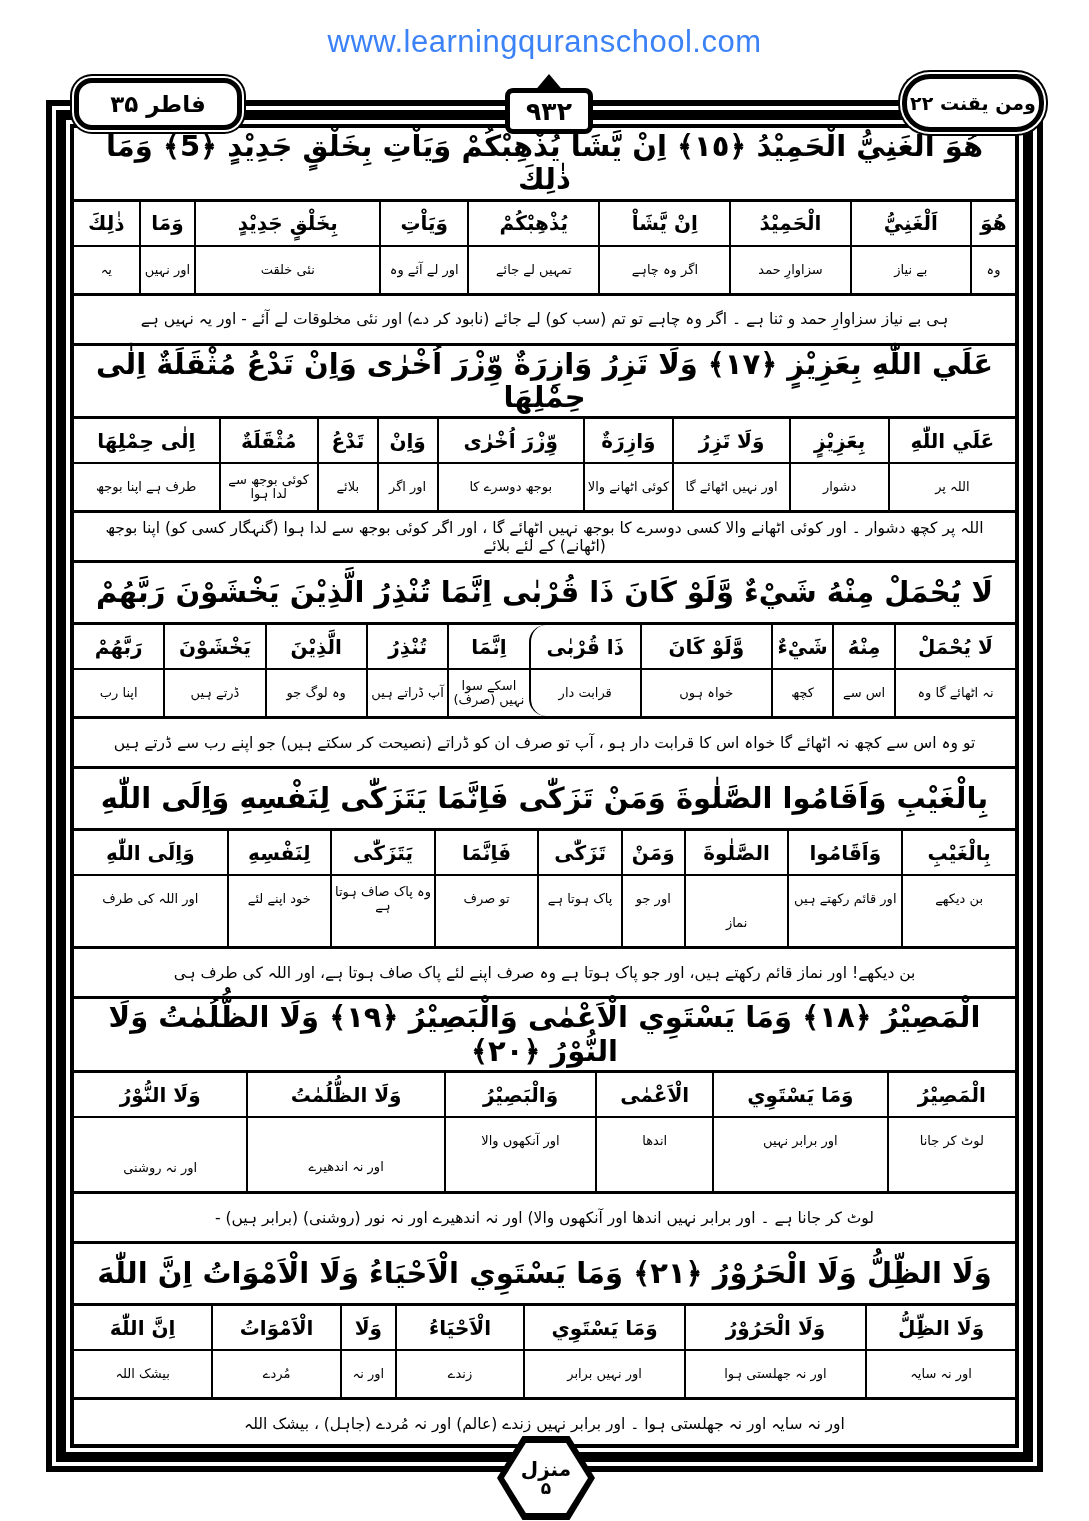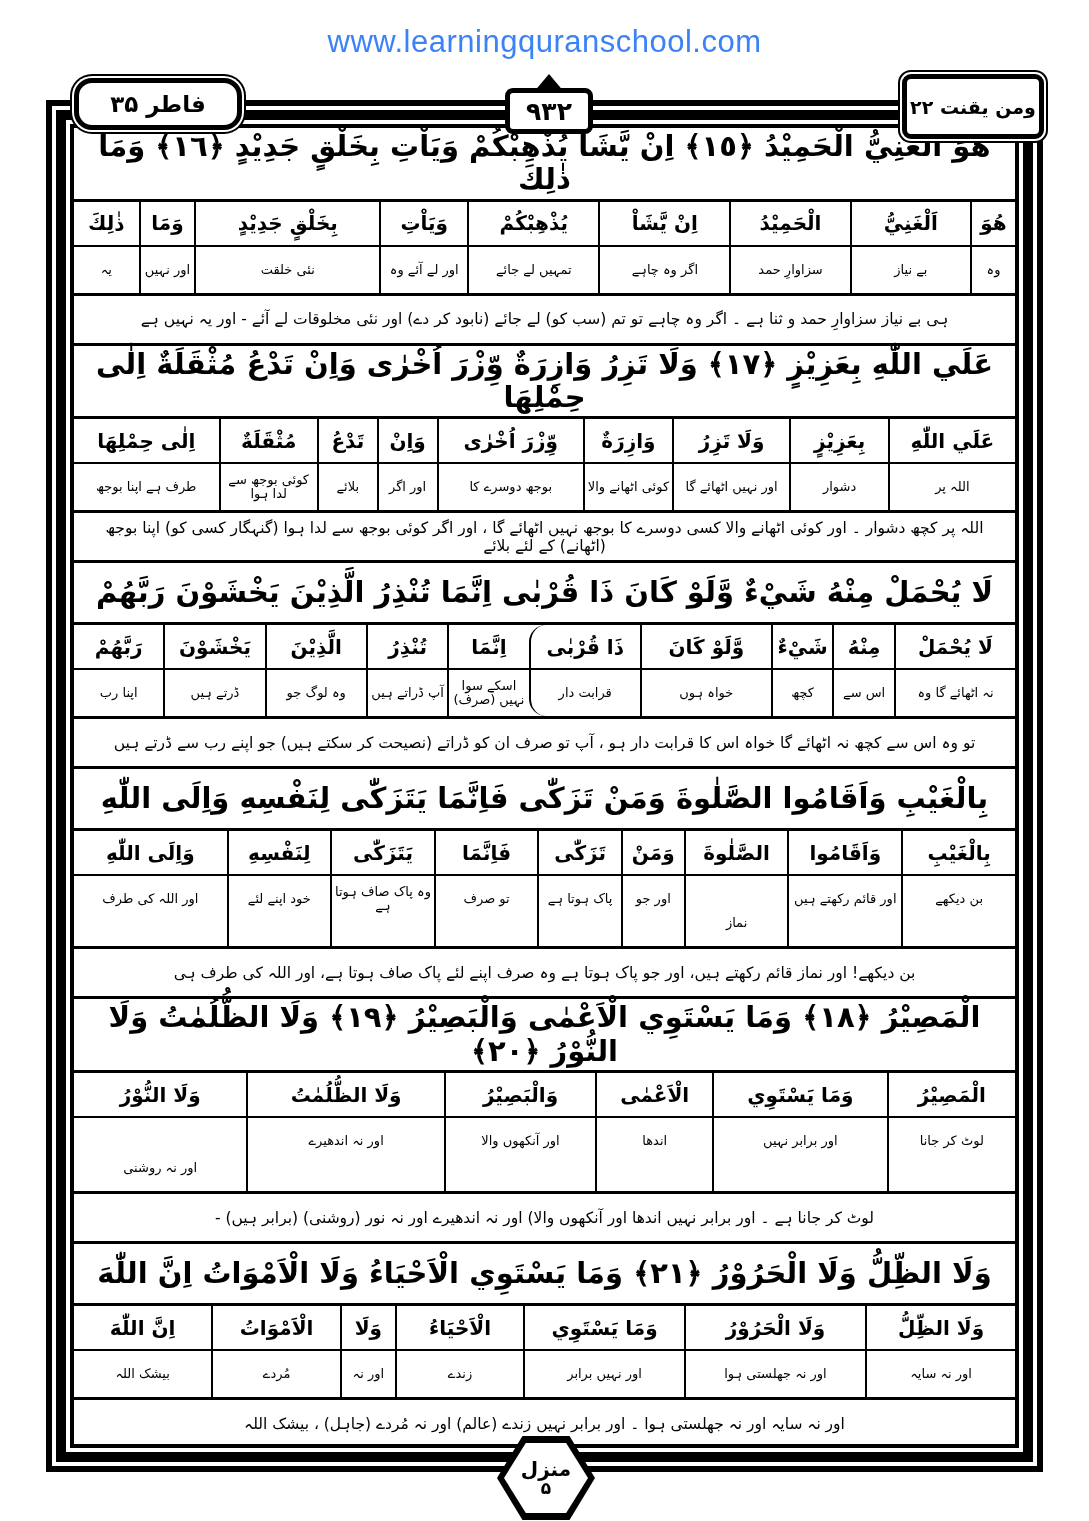--- a/index.html
+++ b/index.html
@@ -17,21 +17,21 @@
   .f2 { border:10px solid #000; width:100%; height:100%; padding:4px; background:#fff; }
   .f3 { border:4px solid #000; width:100%; height:100%; background:#fff;
         display:flex; flex-direction:column; overflow:hidden; }
 
   
   .badge { position:absolute; background:#fff; border:5px solid #000;
            display:flex; align-items:center; justify-content:center;
            font-weight:bold; z-index:6; direction:rtl; }
   .badge-surah { left:74px;  top:78px;  width:168px; height:52px; border-radius:18px;
                  font-size:23px; box-shadow:0 0 0 2px #fff, 0 0 0 4px #000; }
-  .badge-juz   { left:902px; top:74px;  width:142px; height:65px; border-radius:9px;
+  .badge-juz   { left:902px; top:74px;  width:142px; height:58px; border-radius:28px;
                  font-size:19px; box-shadow:0 0 0 2px #fff, 0 0 0 4px #000; }
   .badge-page  { left:505px; top:88px;  width:88px;  height:46px; border-radius:8px;
                  font-size:25px; }
   .badge-page::before { content:""; position:absolute; top:-19px; left:50%;
                  transform:translateX(-50%); width:0; height:0;
                  border-left:16px solid transparent; border-right:16px solid transparent;
                  border-bottom:19px solid #000; }
 
   
   .hex-outer { position:absolute; left:497px; top:1436px; width:98px; height:84px;
@@ -77,21 +77,21 @@
 </div>
 <div class="badge badge-juz">
   <span>ومن یقنت ۲۲</span>
 </div>
 
 <div class="frame">
   <div class="f1">
     <div class="f2">
       <div class="f3">
         <div style="display:contents" id="sections-host"><section class="section">
-    <div class="verse">هُوَ الْغَنِيُّ الْحَمِيْدُ ﴿١٥﴾ اِنْ يَّشَاْ يُذْهِبْكُمْ وَيَاْتِ بِخَلْقٍ جَدِيْدٍ ﴿١٦﴾ وَمَا ذٰلِكَ</div>
+    <div class="verse">هُوَ الْغَنِيُّ الْحَمِيْدُ ﴿١٥﴾ اِنْ يَّشَاْ يُذْهِبْكُمْ وَيَاْتِ بِخَلْقٍ جَدِيْدٍ ﴿5﴾ وَمَا ذٰلِكَ</div>
     <div class="words">
                 <div class="word-col" style="flex-grow: 4;">
                   <div class="word-ar">هُوَ</div>
                   <div class="word-ur">وہ</div>
                 </div>
                 <div class="word-col" style="flex-grow: 11;">
                   <div class="word-ar">اَلْغَنِيُّ</div>
                   <div class="word-ur">بے نیاز</div>
                 </div>
                 <div class="word-col" style="flex-grow: 11;">
@@ -263,21 +263,21 @@
                   <div class="word-ur">اور برابر نہیں</div>
                 </div>
                 <div class="word-col" style="flex-grow: 10;">
                   <div class="word-ar">الْاَعْمٰى</div>
                   <div class="word-ur">اندھا</div>
                 </div>
                 <div class="word-col" style="flex-grow: 13;">
                   <div class="word-ar">وَالْبَصِيْرُ</div>
                   <div class="word-ur">اور آنکھوں والا</div>
                 </div>
-                <div class="word-col" style="flex-grow: 17;">
+                <div class="word-col" style="flex-grow: 17; gap: 26px;">
                   <div class="word-ar">وَلَا الظُّلُمٰتُ</div>
                   <div class="word-ur">اور نہ اندھیرے</div>
                 </div>
                 <div class="word-col" style="flex-grow: 15; gap: 27px;">
                   <div class="word-ar">وَلَا النُّوْرُ</div>
                   <div class="word-ur">اور نہ روشنی</div>
                 </div>
               </div>
     <div class="trans">لوٹ کر جانا ہے ۔ اور برابر نہیں اندھا اور آنکھوں والا) اور نہ اندھیرے اور نہ نور (روشنی) (برابر ہیں) -</div>
   </section><section class="section">

